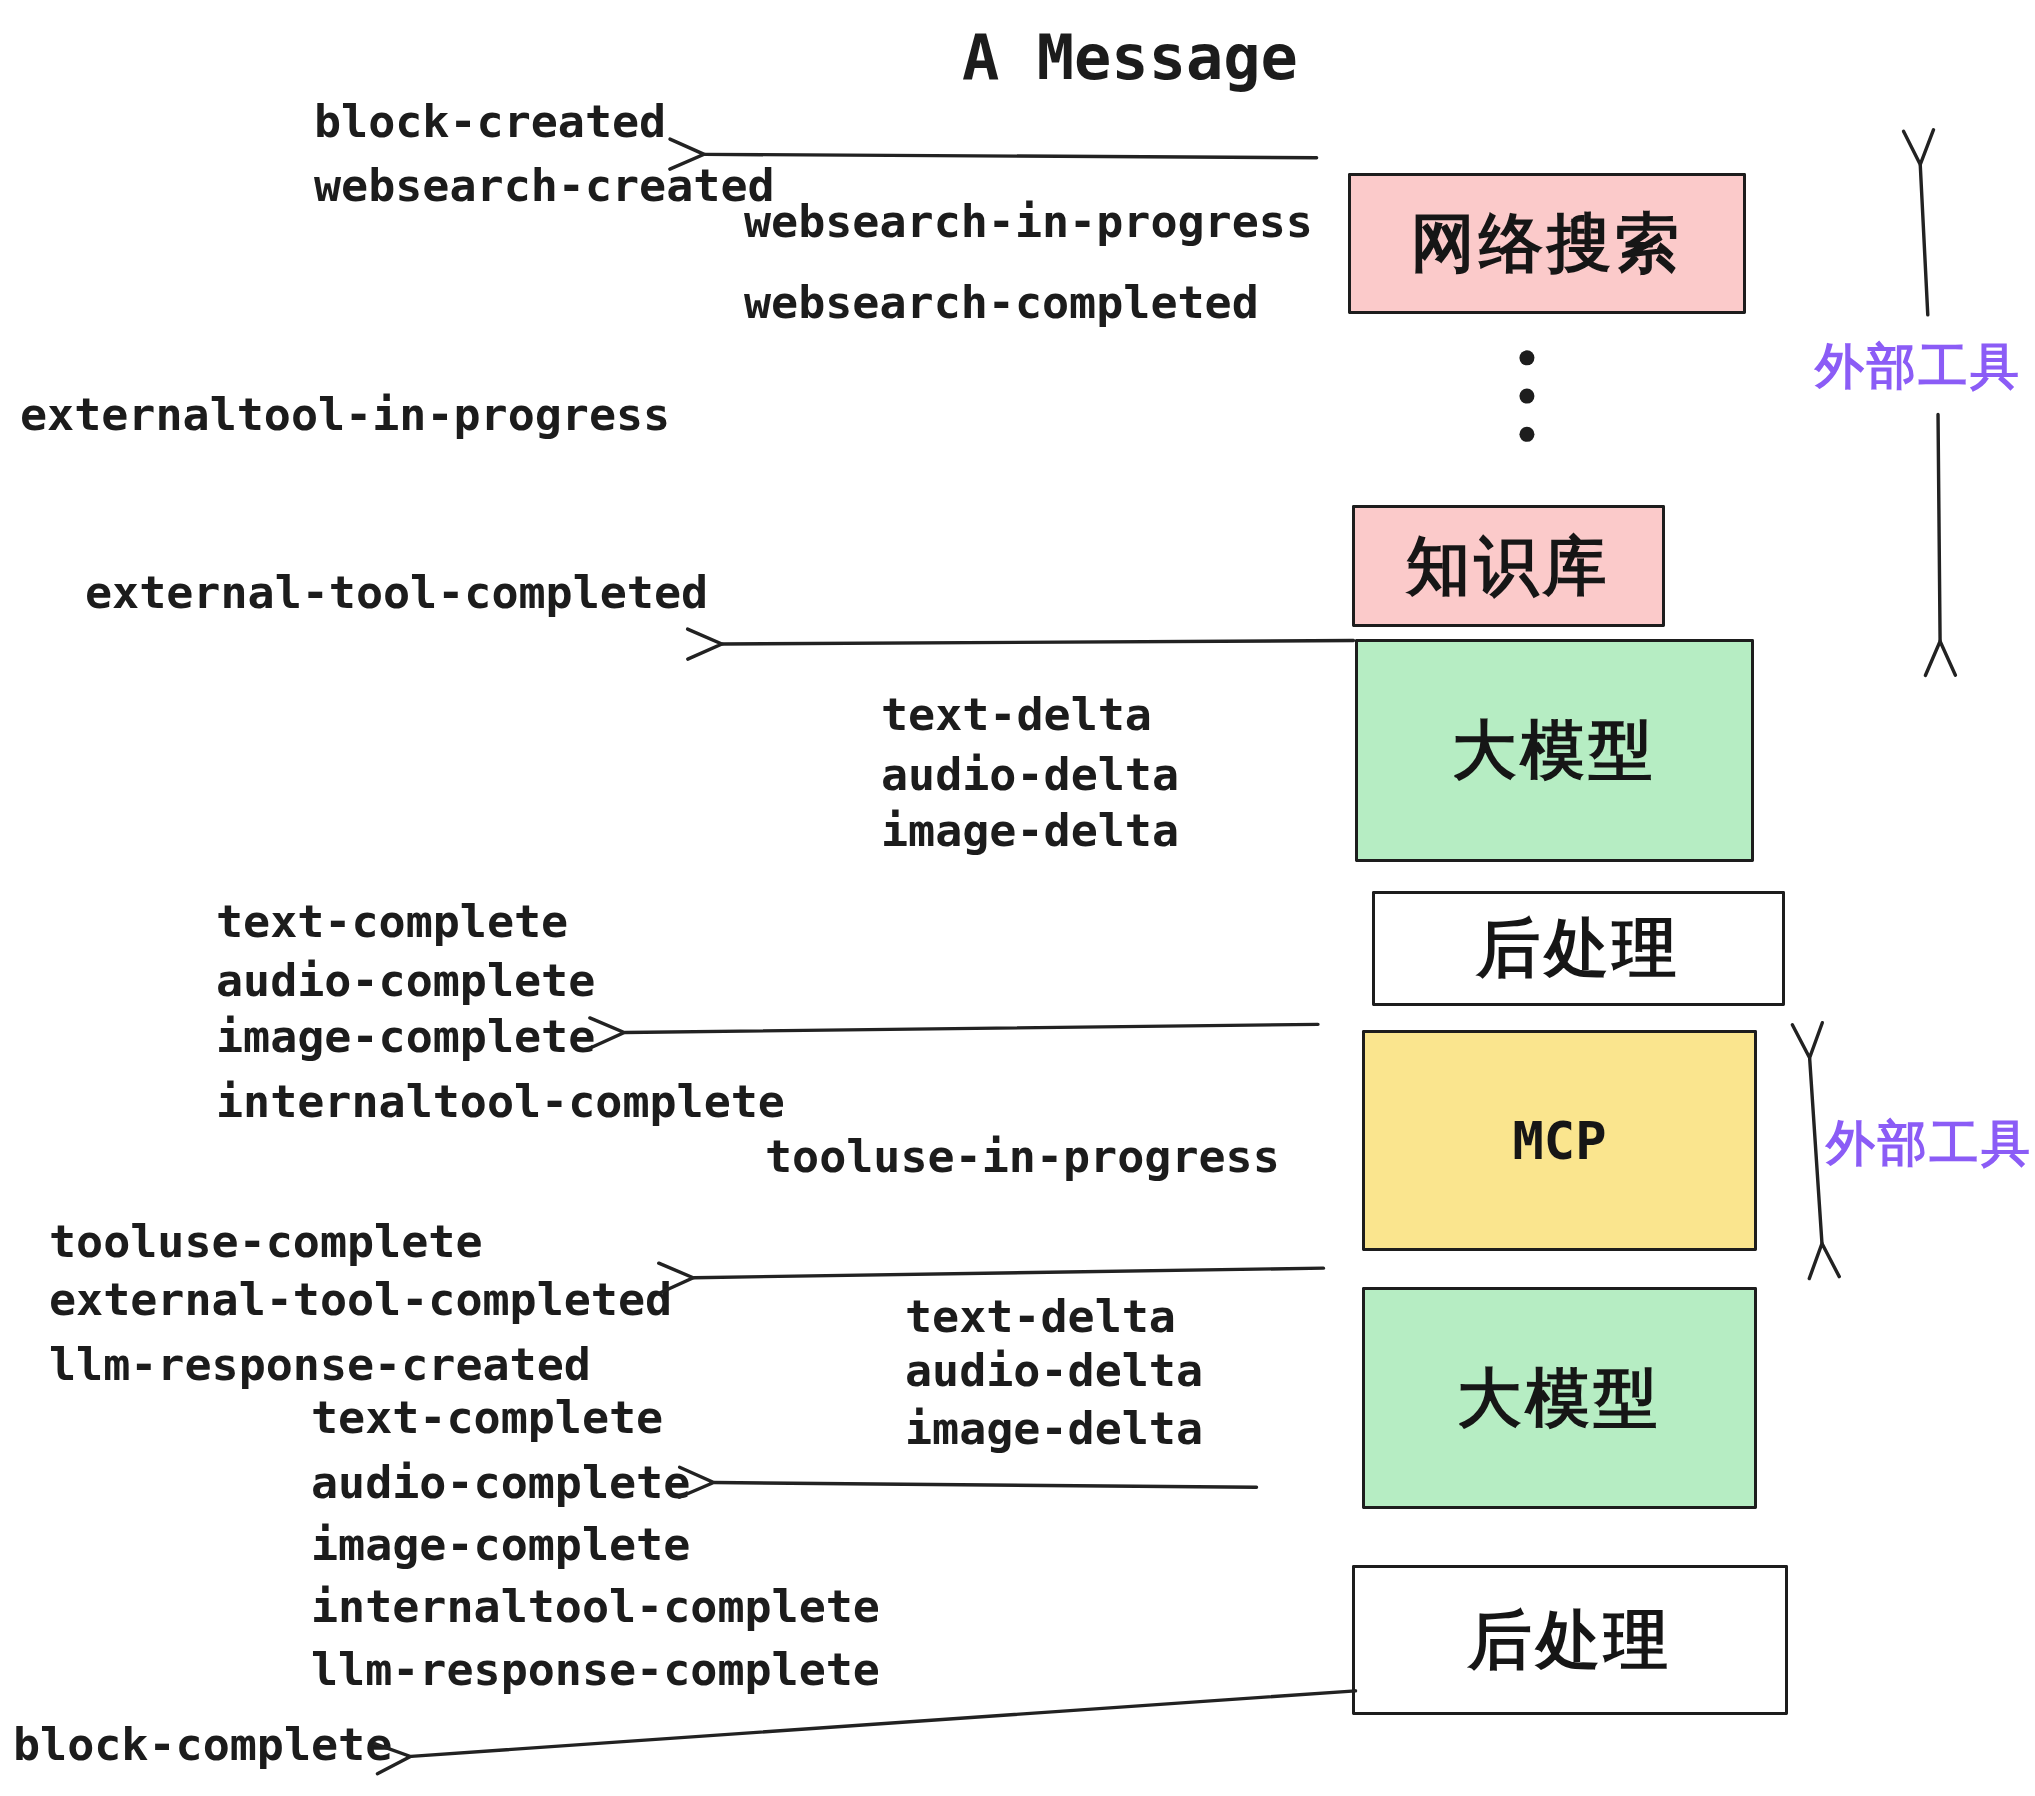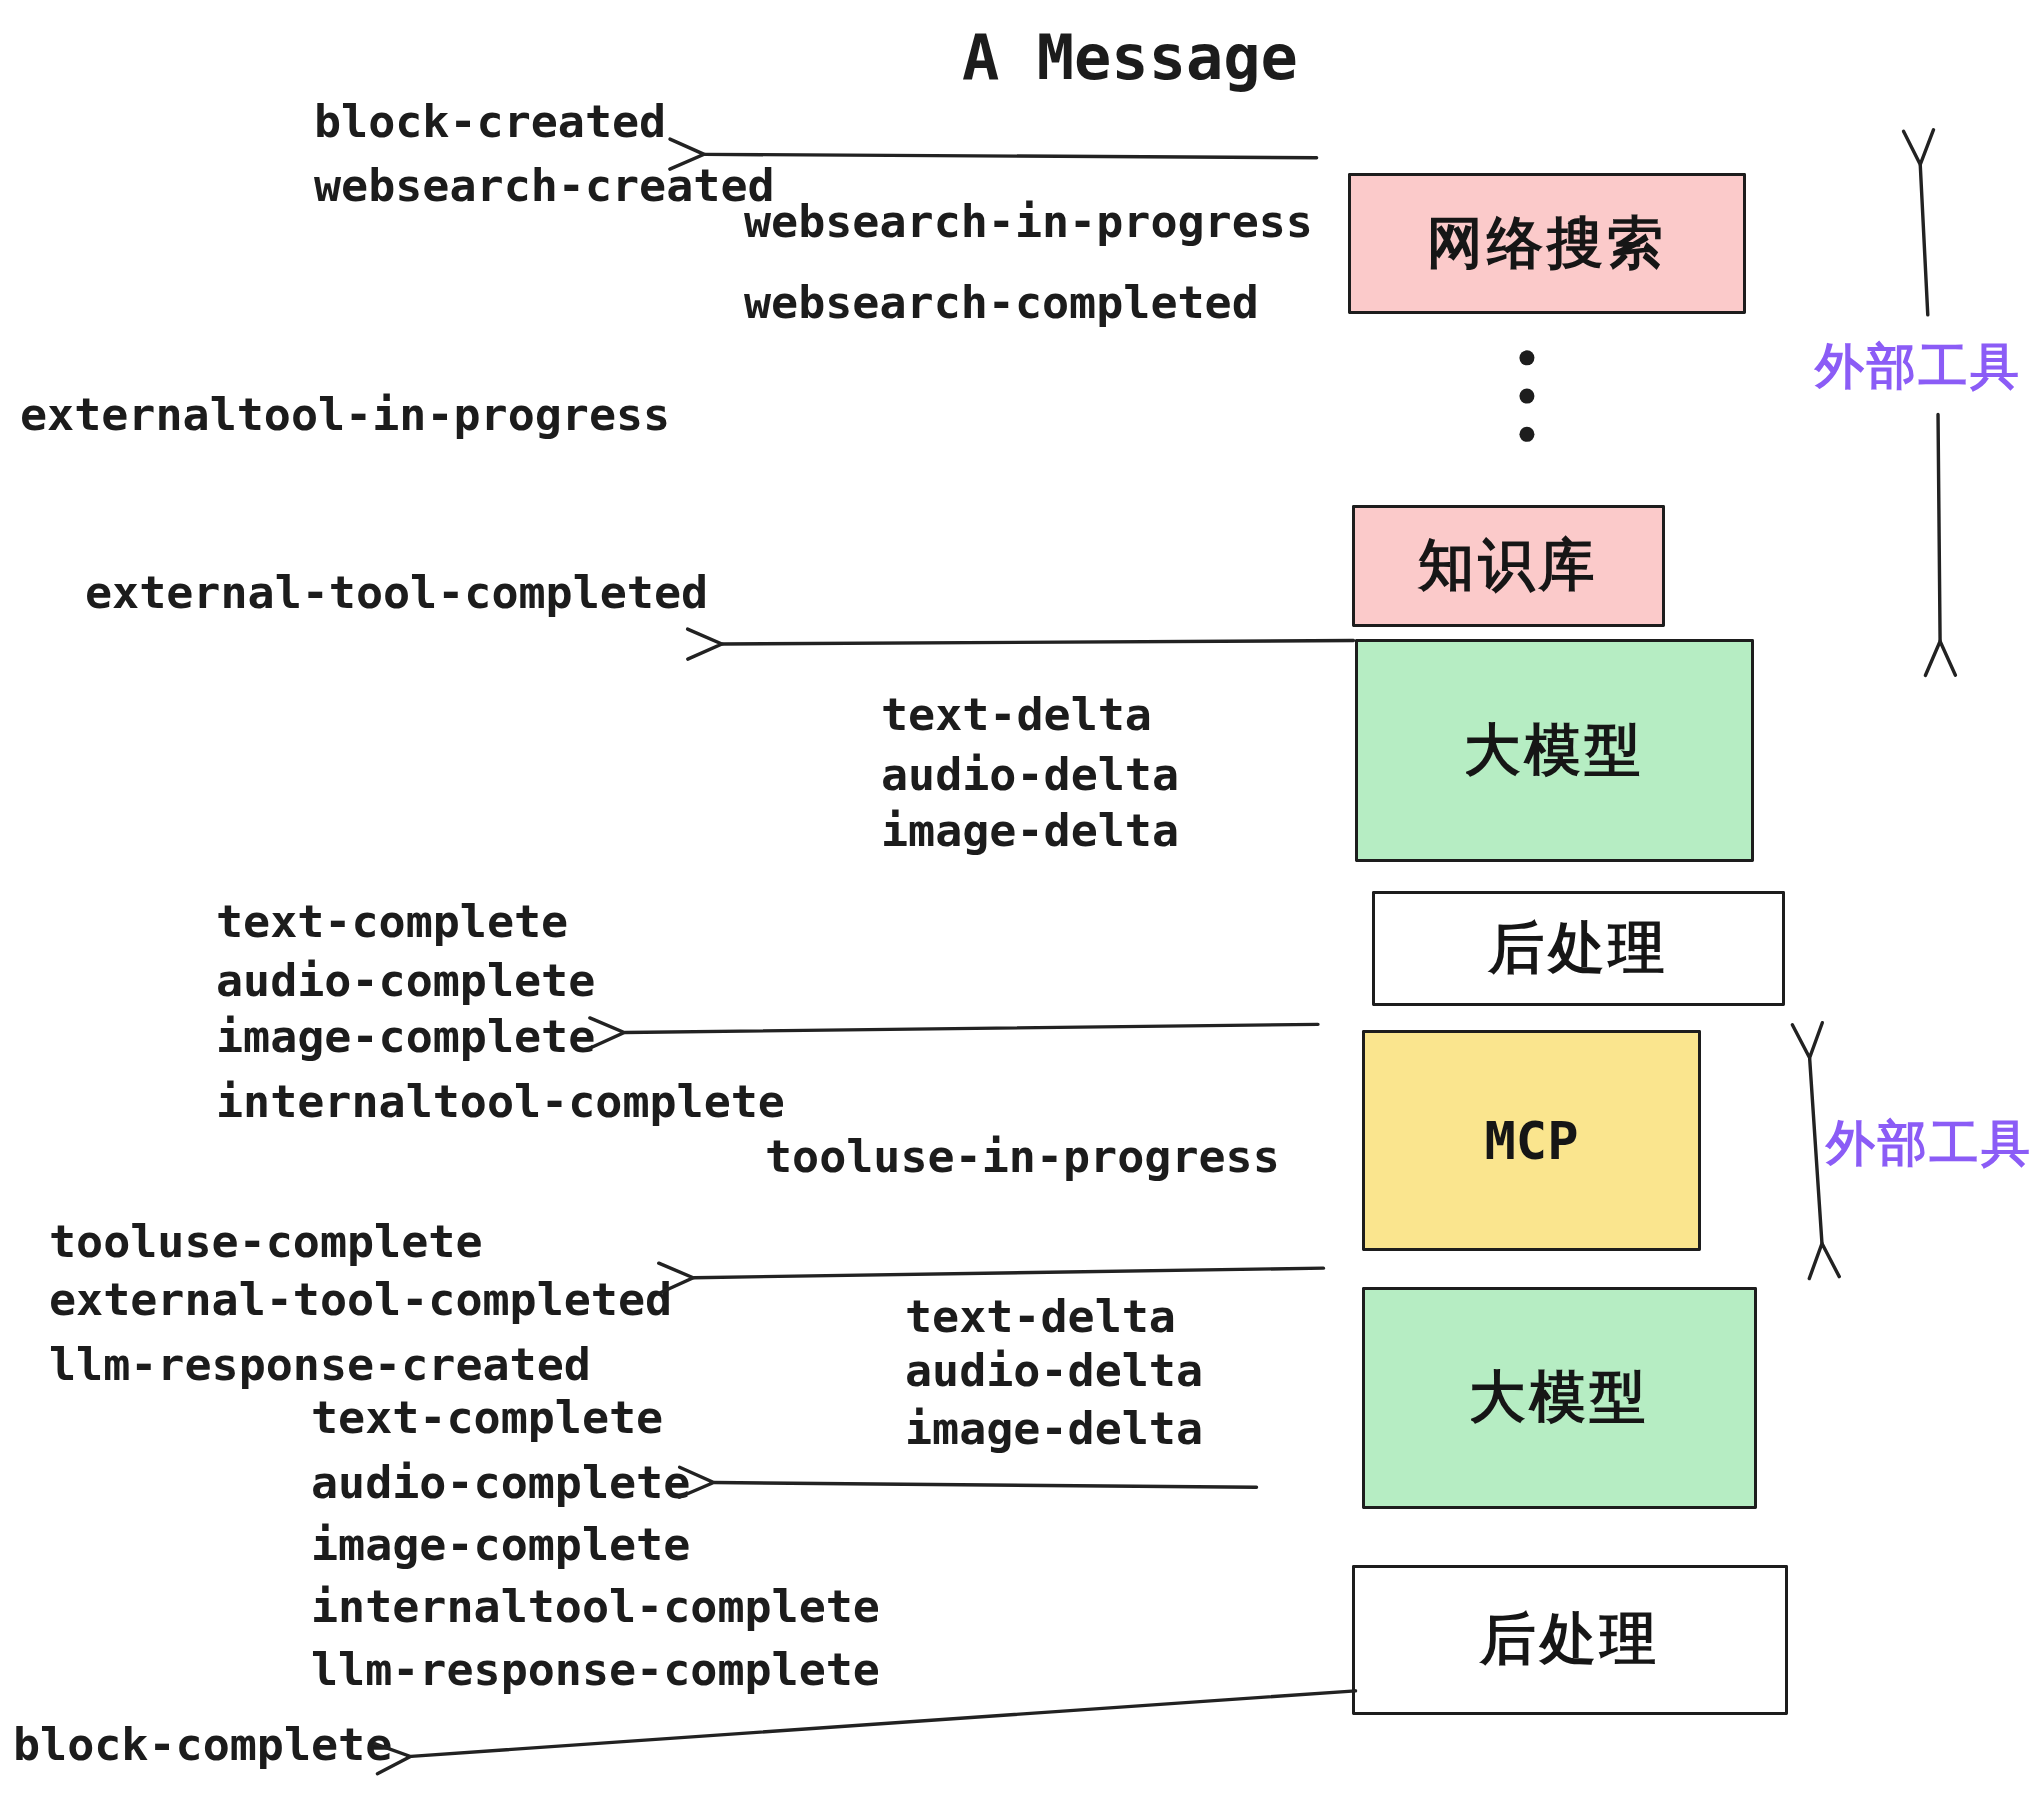--- a/index.html
+++ b/index.html
@@ -29,21 +29,21 @@
   }
   .box {
     position: absolute;
     box-sizing: border-box;
     border: 3.4px solid #1d1d1d;
     border-radius: 1.4px;
     display: flex;
     align-items: center;
     justify-content: center;
     font-family: "Liberation Sans", sans-serif;
-    font-size: 56px;
+    font-size: 64px;
     font-weight: 600;
     letter-spacing: 4.1px;
     color: #161616;
   }
   .box.mono {
     font-family: "DejaVu Sans Mono", "Liberation Mono", monospace;
     font-size: 52px;
     letter-spacing: 0;
   }
   .side-label {
@@ -97,21 +97,21 @@
   <div class="evt" style="left:881px; top:806px;">image-delta</div>
   <div class="evt" style="left:765px; top:1132px;">tooluse-in-progress</div>
   <div class="evt" style="left:905px; top:1292px;">text-delta</div>
   <div class="evt" style="left:905px; top:1346px;">audio-delta</div>
   <div class="evt" style="left:905px; top:1404px;">image-delta</div>
 
   <div class="box" style="left: 1348px; top: 173px; width: 398px; height: 141px; background-color: rgb(251, 202, 202);">网络搜索</div>
   <div class="box" style="left: 1352px; top: 505px; width: 313px; height: 122px; background-color: rgb(251, 202, 202);">知识库</div>
   <div class="box" style="left: 1355px; top: 639px; width: 399px; height: 223px; background-color: rgb(182, 237, 195);">大模型</div>
   <div class="box" style="left: 1372px; top: 891px; width: 413px; height: 115px; background-color: rgb(255, 255, 255);">后处理</div>
-  <div class="box mono" style="left: 1362px; top: 1030px; width: 339px; height: 221px; background-color: rgb(250, 229, 142);">MCP</div>
+  <div class="box mono" style="left: 1362px; top: 1030px; width: 395px; height: 221px; background-color: rgb(250, 229, 142);">MCP</div>
   <div class="box" style="left: 1362px; top: 1287px; width: 395px; height: 222px; background-color: rgb(182, 237, 195);">大模型</div>
   <div class="box" style="left: 1352px; top: 1565px; width: 436px; height: 150px; background-color: rgb(255, 255, 255);">后处理</div>
 
   <div class="side-label" style="left:1815px; top:334px;">外部工具</div>
   <div class="side-label" style="left:1826px; top:1111px;">外部工具</div>
 
   <svg class="overlay" viewBox="0 0 2980 2630">
     <defs>
       <marker id="ah" viewBox="0 0 64 56" markerWidth="64" markerHeight="56" refX="7" refY="28" orient="auto-start-reverse" markerUnits="userSpaceOnUse">
         <path d="M58 6 L8 28 L58 50" fill="none" stroke="#222222" stroke-width="5" stroke-linecap="round"></path>

